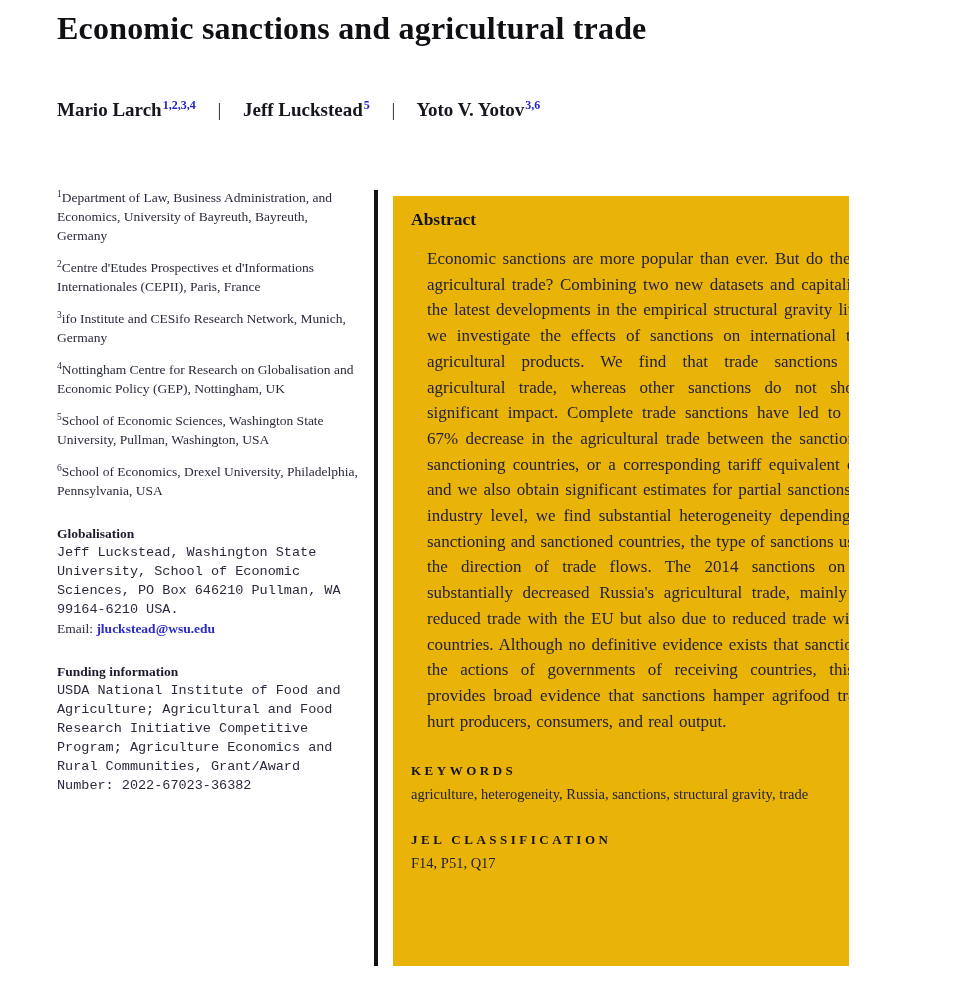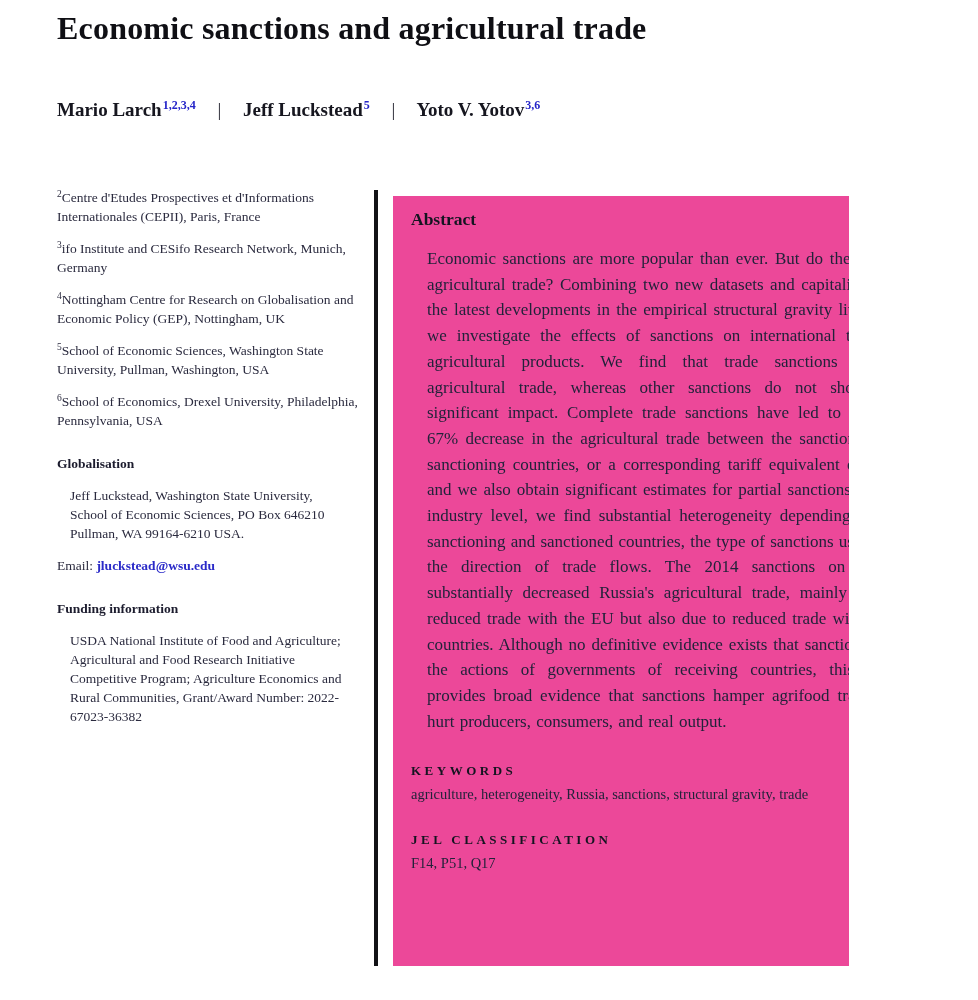--- a/index.html
+++ b/index.html
@@ -50,42 +50,42 @@
     line-height: 19px;
     color: #2a2a3e;
   }
   .affil { margin: 0 0 13px 0; }
   .affil sup { font-size: 9.5px; line-height: 0; }
   .side-heading {
     margin: 24px 0 0 0;
     font-weight: bold;
     color: #1c1c2e;
   }
-  .side-text { margin: 13px; }
+  .side-text { margin: 0; font-family: Liberation Mono, monospace; }
   .email-line { margin: 0; }
   .email-link {
     color: #2a2ac8;
     text-decoration: none;
     font-weight: bold;
   }
   .divider {
     position: absolute;
     left: 374px;
     top: 190px;
     width: 4px;
     height: 776px;
     background: #121216;
   }
   .abstract-box {
     position: absolute;
     left: 393px;
     top: 196px;
     width: 547px;
     height: 770px;
-    background: #ec4899;
+    background: #eab308;
     box-sizing: border-box;
     padding: 13px 20px 0 18px;
   }
   .abs-heading {
     margin: 0 0 3px 0;
     font-size: 17.5px;
     font-weight: bold;
     color: #141420;
   }
   .abs-text {
@@ -118,20 +118,21 @@
 
   <div class="authors">
     <span><span>Mario Larch</span><sup>1,2,3,4</sup></span>
     <span class="sep">|</span>
     <span><span>Jeff Luckstead</span><sup>5</sup></span>
     <span class="sep">|</span>
     <span><span>Yoto V. Yotov</span><sup>3,6</sup></span>
   </div>
 
   <div class="left-col">
+    <p class="affil"><sup>1</sup><span>Department of Law, Business Administration, and Economics, University of Bayreuth, Bayreuth, Germany</span></p>
     <p class="affil"><sup>2</sup><span>Centre d'Etudes Prospectives et d'Informations Internationales (CEPII), Paris, France</span></p>
     <p class="affil"><sup>3</sup><span>ifo Institute and CESifo Research Network, Munich, Germany</span></p>
     <p class="affil"><sup>4</sup><span>Nottingham Centre for Research on Globalisation and Economic Policy (GEP), Nottingham, UK</span></p>
     <p class="affil"><sup>5</sup><span>School of Economic Sciences, Washington State University, Pullman, Washington, USA</span></p>
     <p class="affil"><sup>6</sup><span>School of Economics, Drexel University, Philadelphia, Pennsylvania, USA</span></p>
 
     <p class="side-heading">Globalisation</p>
     <p class="side-text">Jeff Luckstead, Washington State University, School of Economic Sciences, PO Box 646210 Pullman, WA 99164-6210 USA.</p>
     <p class="email-line"><span>Email: </span><a href="#" class="email-link">jluckstead@wsu.edu</a></p>
 

